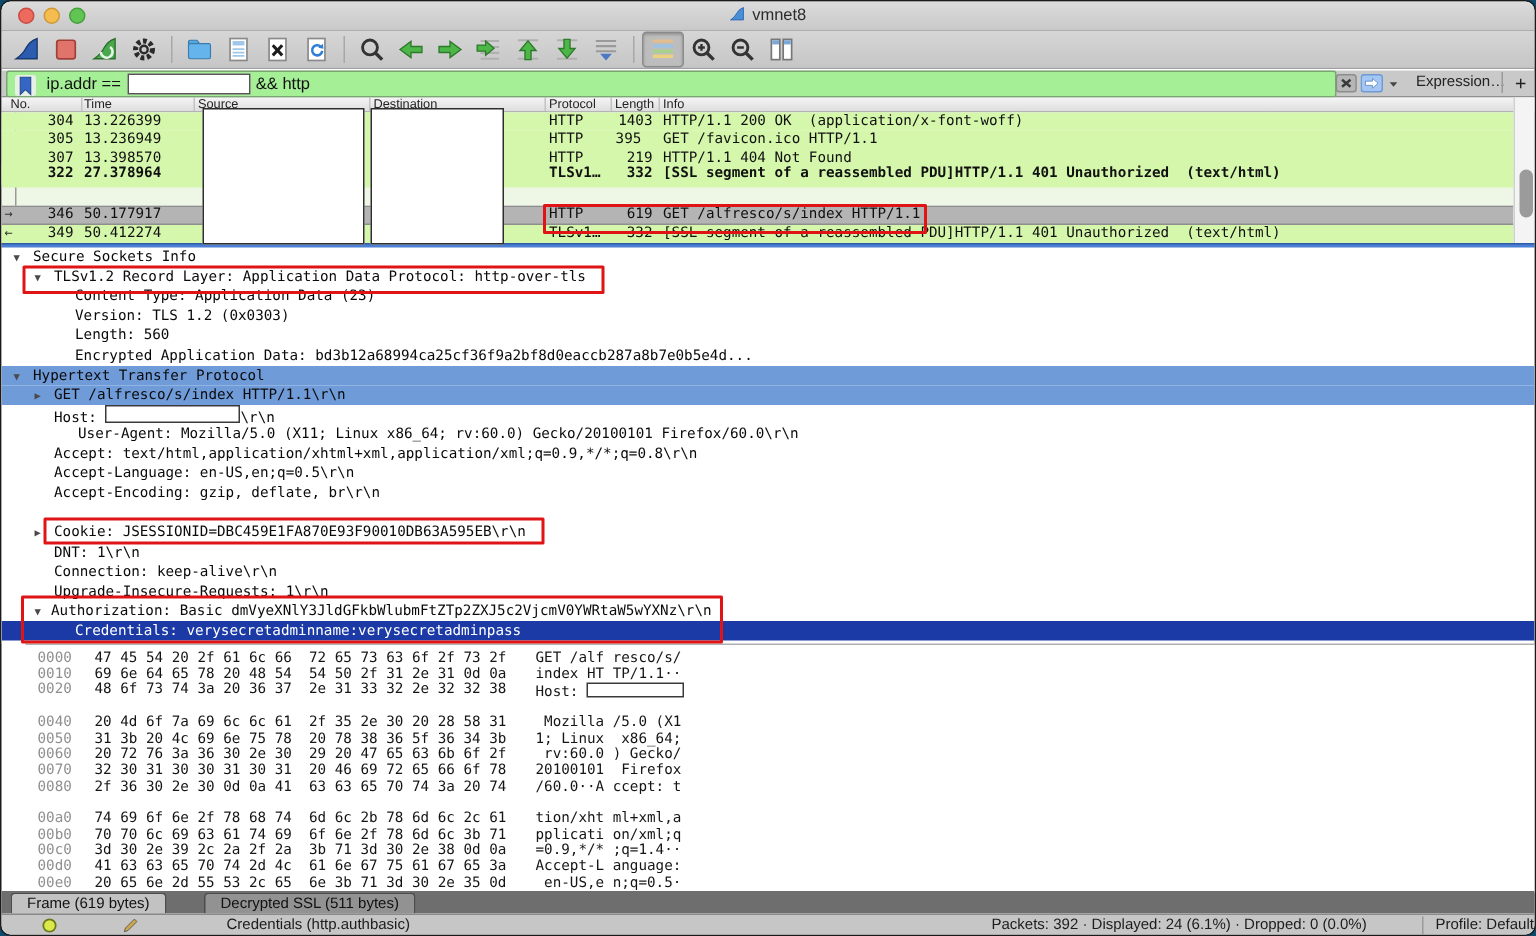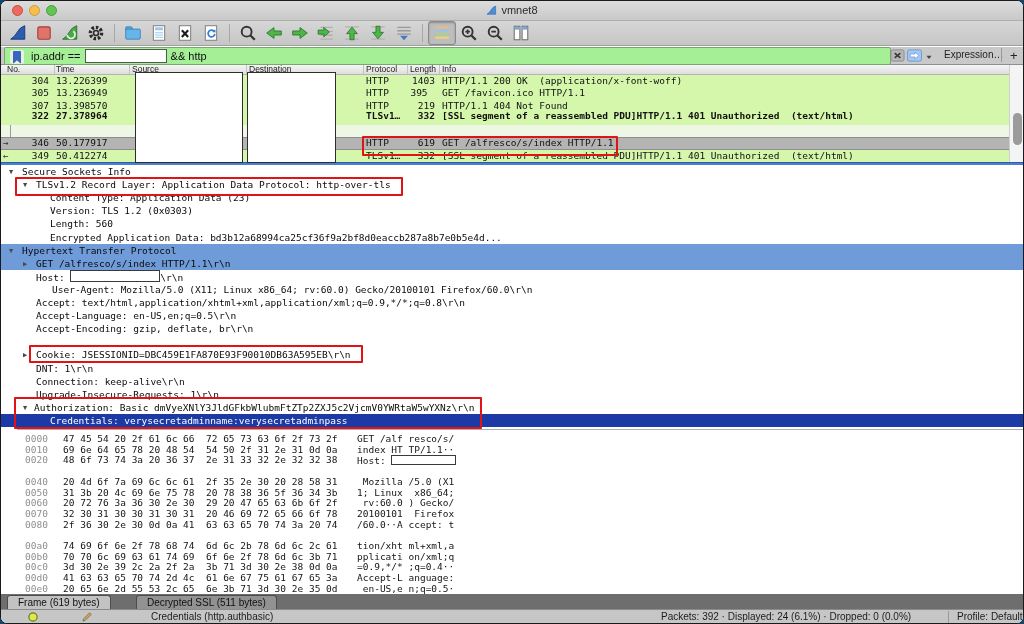--- a/index.html
+++ b/index.html
@@ -369,21 +369,21 @@
         <div class="hrow" style="top: 4px; height: 10.7px; font-size: 9.5px; line-height: 10.7px;"><span class="hoff">0000</span><span class="hhex">47 45 54 20 2f 61 6c 66  72 65 73 63 6f 2f 73 2f</span><span class="hasc">GET /alf resco/s/</span></div>
         <div class="hrow" style="top: 14.7px; height: 10.7px; font-size: 9.5px; line-height: 10.7px;"><span class="hoff">0010</span><span class="hhex">69 6e 64 65 78 20 48 54  54 50 2f 31 2e 31 0d 0a</span><span class="hasc">index HT TP/1.1··</span></div>
         <div class="hrow" style="top: 25.4px; height: 10.7px; font-size: 9.5px; line-height: 10.7px;"><span class="hoff">0020</span><span class="hhex">48 6f 73 74 3a 20 36 37  2e 31 33 32 2e 32 32 38</span><span class="hasc">Host: <span class="hredact" style="width: 11ch;"></span></span></div>
         <div class="hrow" style="top: 46.8px; height: 10.7px; font-size: 9.5px; line-height: 10.7px;"><span class="hoff">0040</span><span class="hhex">20 4d 6f 7a 69 6c 6c 61  2f 35 2e 30 20 28 58 31</span><span class="hasc"> Mozilla /5.0 (X1</span></div>
         <div class="hrow" style="top: 57.5px; height: 10.7px; font-size: 9.5px; line-height: 10.7px;"><span class="hoff">0050</span><span class="hhex">31 3b 20 4c 69 6e 75 78  20 78 38 36 5f 36 34 3b</span><span class="hasc">1; Linux  x86_64;</span></div>
         <div class="hrow" style="top: 68.2px; height: 10.7px; font-size: 9.5px; line-height: 10.7px;"><span class="hoff">0060</span><span class="hhex">20 72 76 3a 36 30 2e 30  29 20 47 65 63 6b 6f 2f</span><span class="hasc"> rv:60.0 ) Gecko/</span></div>
         <div class="hrow" style="top: 78.9px; height: 10.7px; font-size: 9.5px; line-height: 10.7px;"><span class="hoff">0070</span><span class="hhex">32 30 31 30 30 31 30 31  20 46 69 72 65 66 6f 78</span><span class="hasc">20100101  Firefox</span></div>
         <div class="hrow" style="top: 89.6px; height: 10.7px; font-size: 9.5px; line-height: 10.7px;"><span class="hoff">0080</span><span class="hhex">2f 36 30 2e 30 0d 0a 41  63 63 65 70 74 3a 20 74</span><span class="hasc">/60.0··A ccept: t</span></div>
         <div class="hrow" style="top: 111px; height: 10.7px; font-size: 9.5px; line-height: 10.7px;"><span class="hoff">00a0</span><span class="hhex">74 69 6f 6e 2f 78 68 74  6d 6c 2b 78 6d 6c 2c 61</span><span class="hasc">tion/xht ml+xml,a</span></div>
         <div class="hrow" style="top: 121.7px; height: 10.7px; font-size: 9.5px; line-height: 10.7px;"><span class="hoff">00b0</span><span class="hhex">70 70 6c 69 63 61 74 69  6f 6e 2f 78 6d 6c 3b 71</span><span class="hasc">pplicati on/xml;q</span></div>
-        <div class="hrow" style="top: 132.4px; height: 10.7px; font-size: 9.5px; line-height: 10.7px;"><span class="hoff">00c0</span><span class="hhex">3d 30 2e 39 2c 2a 2f 2a  3b 71 3d 30 2e 38 0d 0a</span><span class="hasc">=0.9,*/* ;q=0.4··</span></div>
+        <div class="hrow" style="top: 132.4px; height: 10.7px; font-size: 9.5px; line-height: 10.7px;"><span class="hoff">00c0</span><span class="hhex">3d 30 2e 39 2c 2a 2f 2a  3b 71 3d 30 2e 38 0d 0a</span><span class="hasc">=0.9,*/* ;q=1.4··</span></div>
         <div class="hrow" style="top: 143.1px; height: 10.7px; font-size: 9.5px; line-height: 10.7px;"><span class="hoff">00d0</span><span class="hhex">41 63 63 65 70 74 2d 4c  61 6e 67 75 61 67 65 3a</span><span class="hasc">Accept-L anguage:</span></div>
         <div class="hrow" style="top: 153.8px; height: 10.7px; font-size: 9.5px; line-height: 10.7px;"><span class="hoff">00e0</span><span class="hhex">20 65 6e 2d 55 53 2c 65  6e 3b 71 3d 30 2e 35 0d</span><span class="hasc"> en-US,e n;q=0.5·</span></div>
       </div>
 
   <div id="tabsbar">
     <span class="btab active" style="left:6px;">Frame (619 bytes)</span>
     <span class="btab inactive" style="left:135px;">Decrypted SSL (511 bytes)</span>
   </div>
 
   <div id="statusbar">

